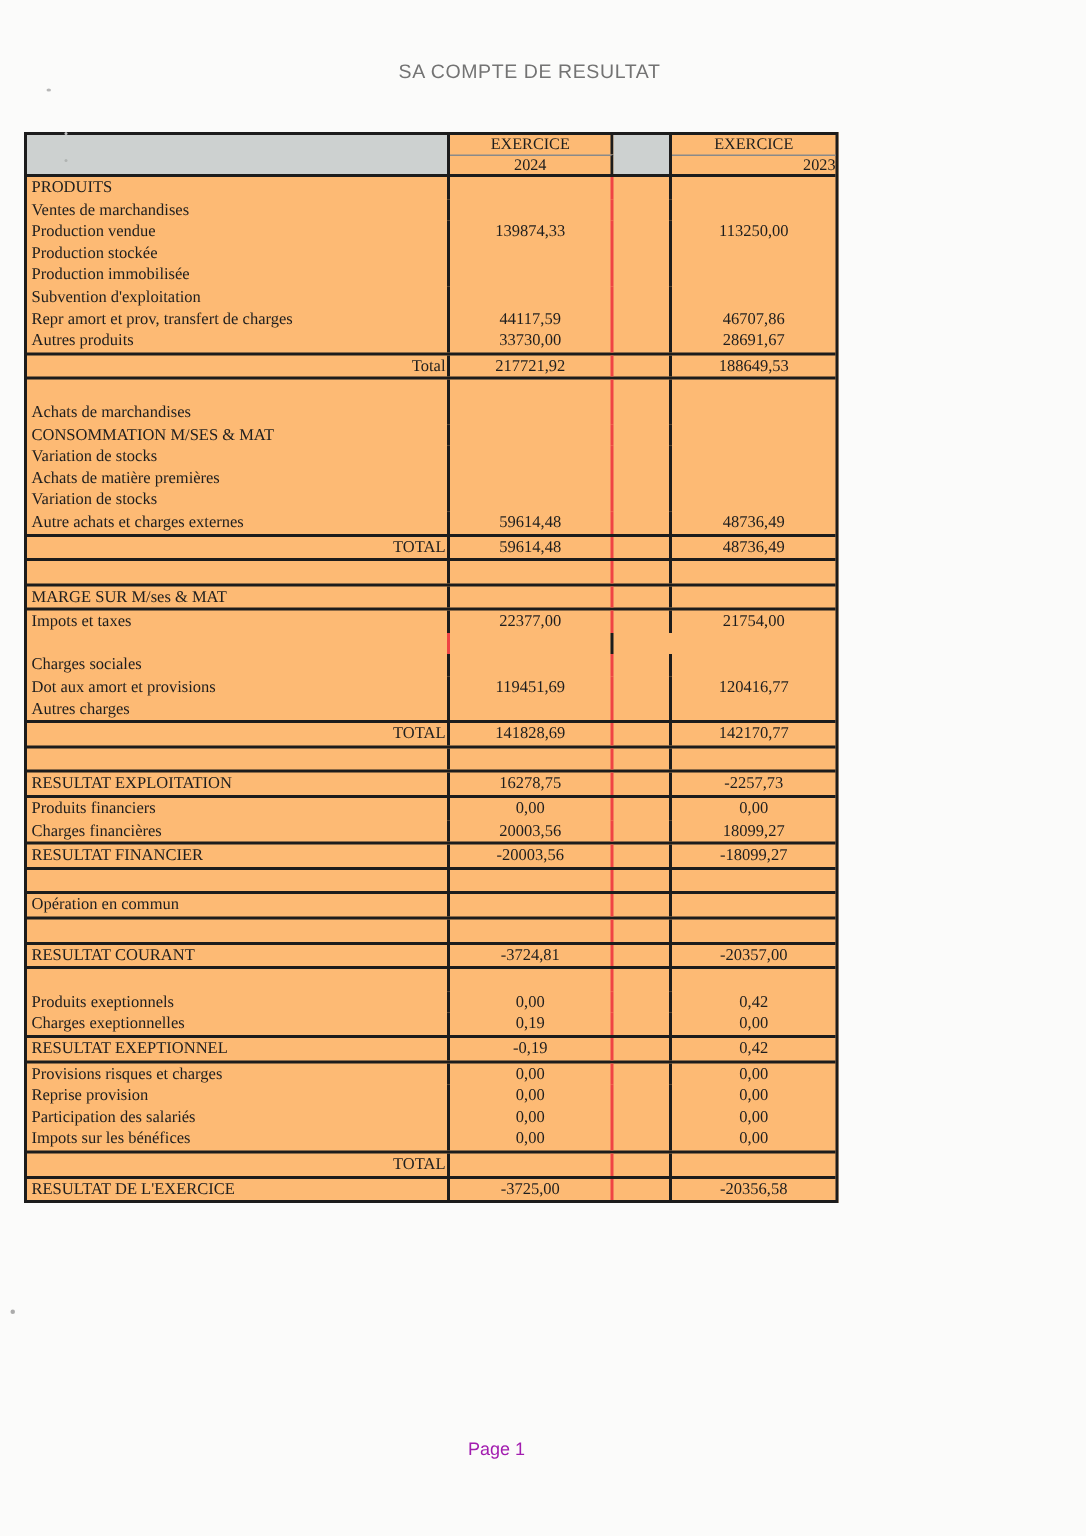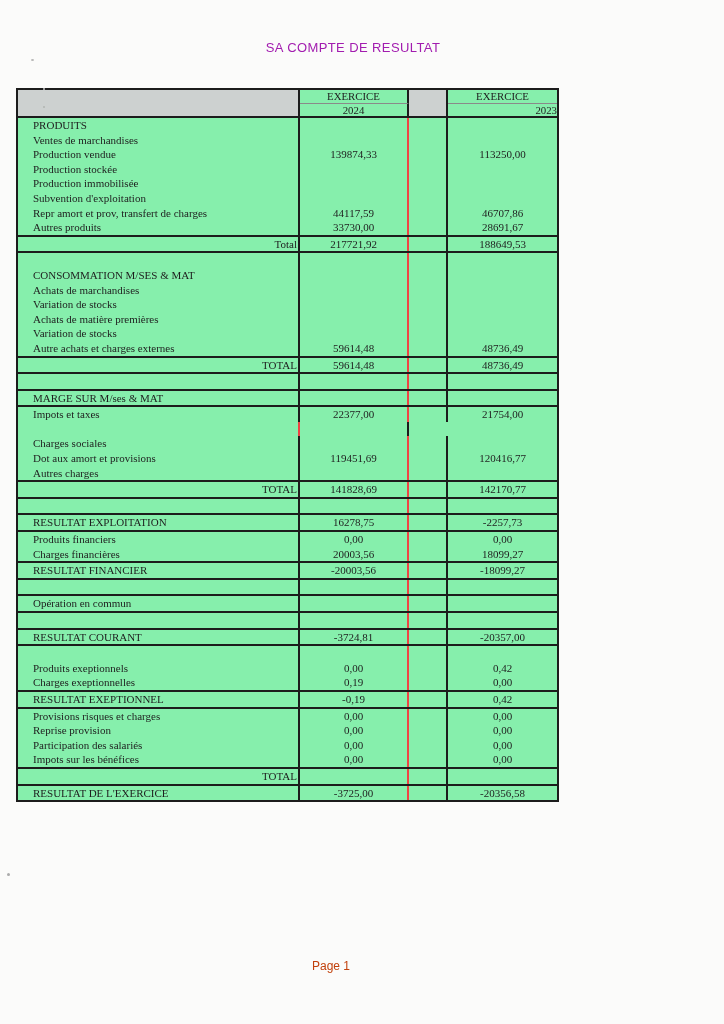--- a/index.html
+++ b/index.html
@@ -1,44 +1,44 @@
 <!DOCTYPE html>
 <html><head>
 <meta charset="utf-8">
 <style>
   html,body{margin:0;padding:0;}
   body{width:724px;height:1024px;background:#e9e9e9;}
   .page{position:relative;width:724px;height:1024px;background:#fbfbfa;overflow:hidden;
         font-family:"Liberation Serif","DejaVu Serif",serif;color:#1e1e1e;}
   .title{position:absolute;top:40px;left:353px;transform:translateX(-50%);
          font-family:"Liberation Sans","DejaVu Sans",sans-serif;font-size:13px;
-         letter-spacing:.4px;color:#a21caf;white-space:nowrap;}
+         letter-spacing:.4px;color:#737373;white-space:nowrap;}
   .footer{position:absolute;top:959px;left:331px;transform:translateX(-50%);
-          font-family:"Liberation Sans","DejaVu Sans",sans-serif;font-size:12px;color:#c2410c;}
+          font-family:"Liberation Sans","DejaVu Sans",sans-serif;font-size:12px;color:#a21caf;}
 
   .sheet-table{position:absolute;left:16px;top:88px;width:543px;
-               border:2px solid #1c1c1c;background:#86efac;box-sizing:border-box;}
+               border:2px solid #1c1c1c;background:#fdba74;box-sizing:border-box;}
   .blk + .blk{border-top:2px solid #1c1c1c;}
 
   
   .thead{display:grid;grid-template-columns:282px 109px 39px 1fr;grid-template-rows:13px 13px;}
   .hgray{background:#cdd1d0;border-right:2px solid #1c1c1c;box-sizing:border-box;}
   .g1{grid-column:1;grid-row:1/3;}
   .g3{grid-column:3;grid-row:1/3;}
   .hc{font-size:10.8px;line-height:13px;text-align:center;box-sizing:border-box;overflow:hidden;}
   .h2a{grid-column:2;grid-row:1;border-right:2px solid #1c1c1c;}
   .h2b{grid-column:2;grid-row:2;border-right:2px solid #1c1c1c;border-top:1px solid #8a8a8a;}
   .h4a{grid-column:4;grid-row:1;}
   .h4b{grid-column:4;grid-row:2;border-top:1px solid #8a8a8a;text-align:right;}
 
   
   .row{display:grid;grid-template-columns:282px 109px 39px 1fr;height:14.6px;
        font-size:11px;line-height:14.4px;}
   .row > div{box-sizing:border-box;overflow:hidden;white-space:nowrap;}
-  .cl{padding-left:3px;border-right:2px solid #1c1c1c;margin-left:12px;}
+  .cl{padding-left:3px;border-right:2px solid #1c1c1c;}
   .cv{text-align:center;border-right:2px solid #ef4444;}
   .cs{border-right:2px solid #1c1c1c;}
   .cv2{text-align:center;}
   .blk.total .cl{text-align:right;padding-right:1px;padding-left:16px;}
 
   .speck{position:absolute;border-radius:50%;}
 </style>
 </head>
 <body>
 
@@ -117,27 +117,27 @@
       </div>
 
     <div class="blk">
         <div class="row">
           <div class="cl"></div>
           <div class="cv"></div>
           <div class="cs"></div>
           <div class="cv2"></div>
         </div>
         <div class="row">
+          <div class="cl">Achats de marchandises</div>
+          <div class="cv"></div>
+          <div class="cs"></div>
+          <div class="cv2"></div>
+        </div>
+        <div class="row">
           <div class="cl">CONSOMMATION M/SES &amp; MAT</div>
-          <div class="cv"></div>
-          <div class="cs"></div>
-          <div class="cv2"></div>
-        </div>
-        <div class="row">
-          <div class="cl">Achats de marchandises</div>
           <div class="cv"></div>
           <div class="cs"></div>
           <div class="cv2"></div>
         </div>
         <div class="row">
           <div class="cl">Variation de stocks</div>
           <div class="cv"></div>
           <div class="cs"></div>
           <div class="cv2"></div>
         </div>

